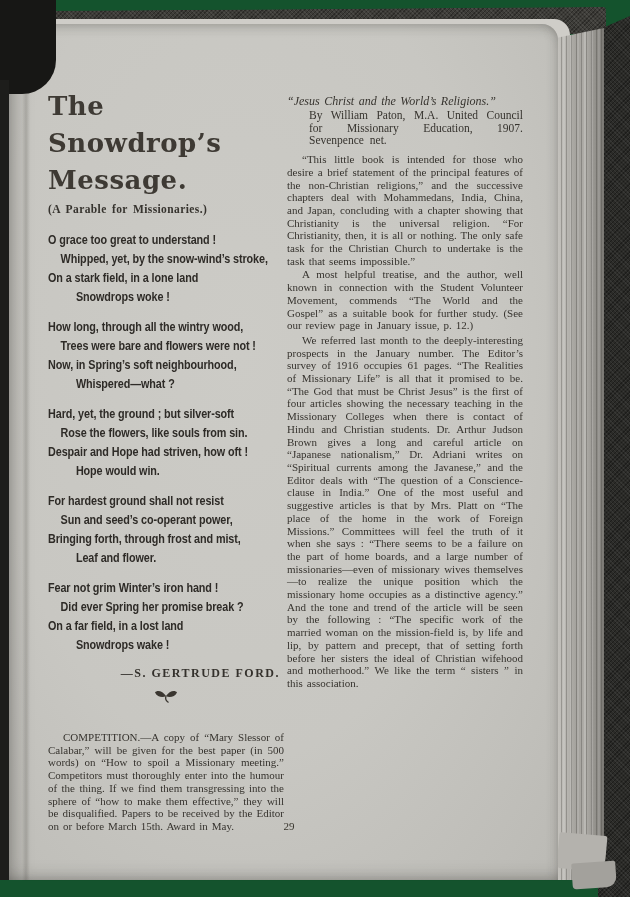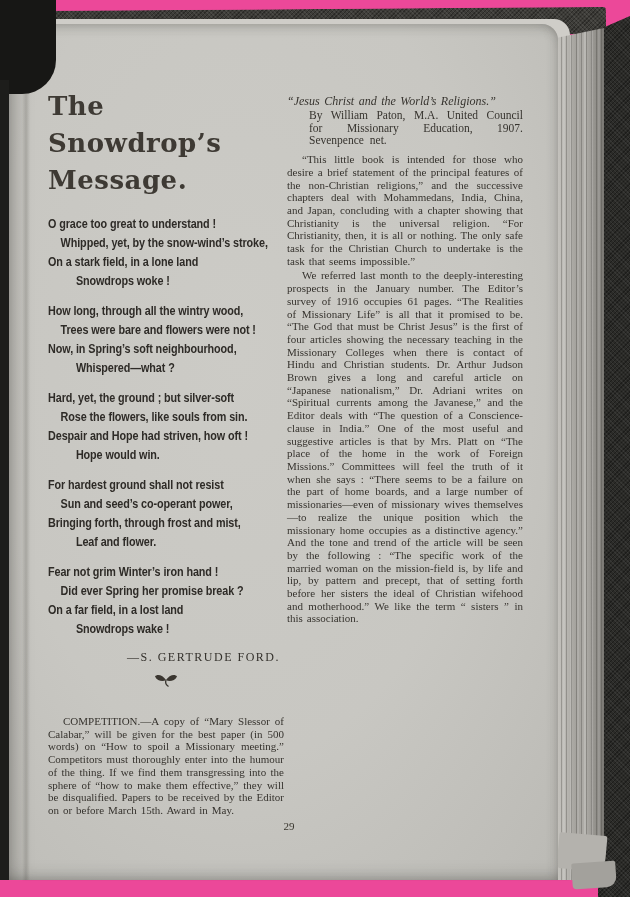--- a/index.html
+++ b/index.html
@@ -1,16 +1,16 @@
 <!DOCTYPE html>
 <html><head>
 <meta charset="utf-8">
 <style>
   html,body{margin:0;padding:0;background:#0b0b0a;}
-  .photo{position:relative;width:630px;height:897px;background:#ec4899;overflow:hidden;
+  .photo{position:relative;width:630px;height:897px;background:#14532d;overflow:hidden;
          font-family:"Liberation Serif",serif;}
 
   
   .cover-top{position:absolute;left:14px;top:9px;width:592px;height:27px;border-radius:3px;
     background-color:#3d3c38;
     background-image:repeating-linear-gradient(45deg,rgba(255,255,255,.07) 0 1px,transparent 1px 3px),
                      repeating-linear-gradient(-45deg,rgba(0,0,0,.30) 0 1px,transparent 1px 3px);
     transform:rotate(-0.4deg);}
   .cover-edge{position:absolute;left:598px;top:16px;width:32px;height:881px;
     background-color:#2b2b28;
@@ -54,21 +54,21 @@
   .poem-subtitle{margin:4px 0 0;font-weight:700;font-size:11.5px;letter-spacing:.4px;
     word-spacing:2px;color:#36332e;}
 
   .poem{margin-top:16px;}
   .stanza{margin-bottom:11px;transform:scaleX(.9);transform-origin:0 50%;}
   .pline{white-space:nowrap;font-family:"Liberation Sans",sans-serif;font-weight:700;
     font-size:12px;line-height:19px;letter-spacing:-.1px;color:#2e2b27;}
   .ind-1{padding-left:14px;}
   .ind-2{padding-left:31px;}
 
-  .attribution{margin:2px 0 0;text-align:right;padding-right:4px;font-weight:400;
+  .attribution{margin:2px 0 0;text-align:right;padding-right:4px;font-weight:700;
     font-size:12px;letter-spacing:1.5px;color:#34312c;}
   .ornament{margin-top:8px;text-align:center;height:18px;}
 
   .body-para{margin:0;font-size:11px;line-height:12.7px;text-align:justify;
     text-indent:15px;word-spacing:1.2px;color:#36332e;}
   .competition{margin-top:24px;}
 
   .review-title{margin:2px 0 0;font-style:italic;font-size:12px;word-spacing:1.5px;color:#37342f;}
   .review-byline{margin:0;font-size:11.5px;line-height:12.7px;padding-left:22px;
     word-spacing:3px;text-align:justify;color:#36332e;}
@@ -92,20 +92,21 @@
   <div class="under-page"></div>
   <div class="fore-edge"></div>
   <div class="curl-a"></div>
   <div class="curl-b"></div>
 
   <div class="page">
     <div class="crease"></div>
 
     <section class="col col-left">
       <h1 class="display-title">The Snowdrop’s Message.</h1>
+      <p class="poem-subtitle">(A Parable for Missionaries.)</p>
 
       <div class="poem">
         <div class="stanza">
           <div class="pline ind-0">O grace too great to understand !</div>
           <div class="pline ind-1">Whipped, yet, by the snow-wind’s stroke,</div>
           <div class="pline ind-0">On a stark field, in a lone land</div>
           <div class="pline ind-2">Snowdrops woke !</div>
         </div>
         <div class="stanza">
           <div class="pline ind-0">How long, through all the wintry wood,</div>
@@ -143,20 +144,21 @@
         </svg>
       </div>
 
       <p class="body-para competition">COMPETITION.—A copy of “Mary Slessor of Calabar,” will be given for the best paper (in 500 words) on “How to spoil a Missionary meeting.” Competitors must thoroughly enter into the humour of the thing. If we find them transgressing into the sphere of “how to make them effective,” they will be disqualified. Papers to be received by the Editor on or before March 15th. Award in May.</p>
     </section>
 
     <section class="col col-right">
       <p class="review-title">“Jesus Christ and the World’s Religions.”</p>
       <p class="review-byline">By William Paton, M.A.  United Council for Missionary Education, 1907.  Sevenpence net.</p>
       <p class="body-para p-first">“This little book is intended for those who desire a brief statement of the principal features of the non-Christian religions,” and the successive chapters deal with Mohammedans, India, China, and Japan, concluding with a chapter showing that Christianity is the universal religion. “For Christianity, then, it is all or nothing. The only safe task for the Christian Church to undertake is the task that seems impossible.”</p>
+      <p class="body-para p-next">A most helpful treatise, and the author, well known in connection with the Student Volunteer Movement, commends “The World and the Gospel” as a suitable book for further study. (See our review page in January issue, p. 12.)</p>
       <p class="body-para review-long">We referred last month to the deeply-interesting prospects in the January number. The Editor’s survey of 1916 occupies 61 pages. “The Realities of Missionary Life” is all that it promised to be. “The God that must be Christ Jesus” is the first of four articles showing the necessary teaching in the Missionary Colleges when there is contact of Hindu and Christian students. Dr. Arthur Judson Brown gives a long and careful article on “Japanese nationalism,” Dr. Adriani writes on “Spiritual currents among the Javanese,” and the Editor deals with “The question of a Conscience-clause in India.” One of the most useful and suggestive articles is that by Mrs. Platt on “The place of the home in the work of Foreign Missions.” Committees will feel the truth of it when she says : “There seems to be a failure on the part of home boards, and a large number of missionaries—even of missionary wives themselves—to realize the unique position which the missionary home occupies as a distinctive agency.” And the tone and trend of the article will be seen by the following : “The specific work of the married woman on the mission-field is, by life and lip, by pattern and precept, that of setting forth before her sisters the ideal of Christian wifehood and motherhood.” We like the term “ sisters ” in this association.</p>
     </section>
 
     <div class="page-number">29</div>
   </div>
 
   <div class="spine-blob"></div>
   <div class="spine-strip"></div>
 </div>
 

